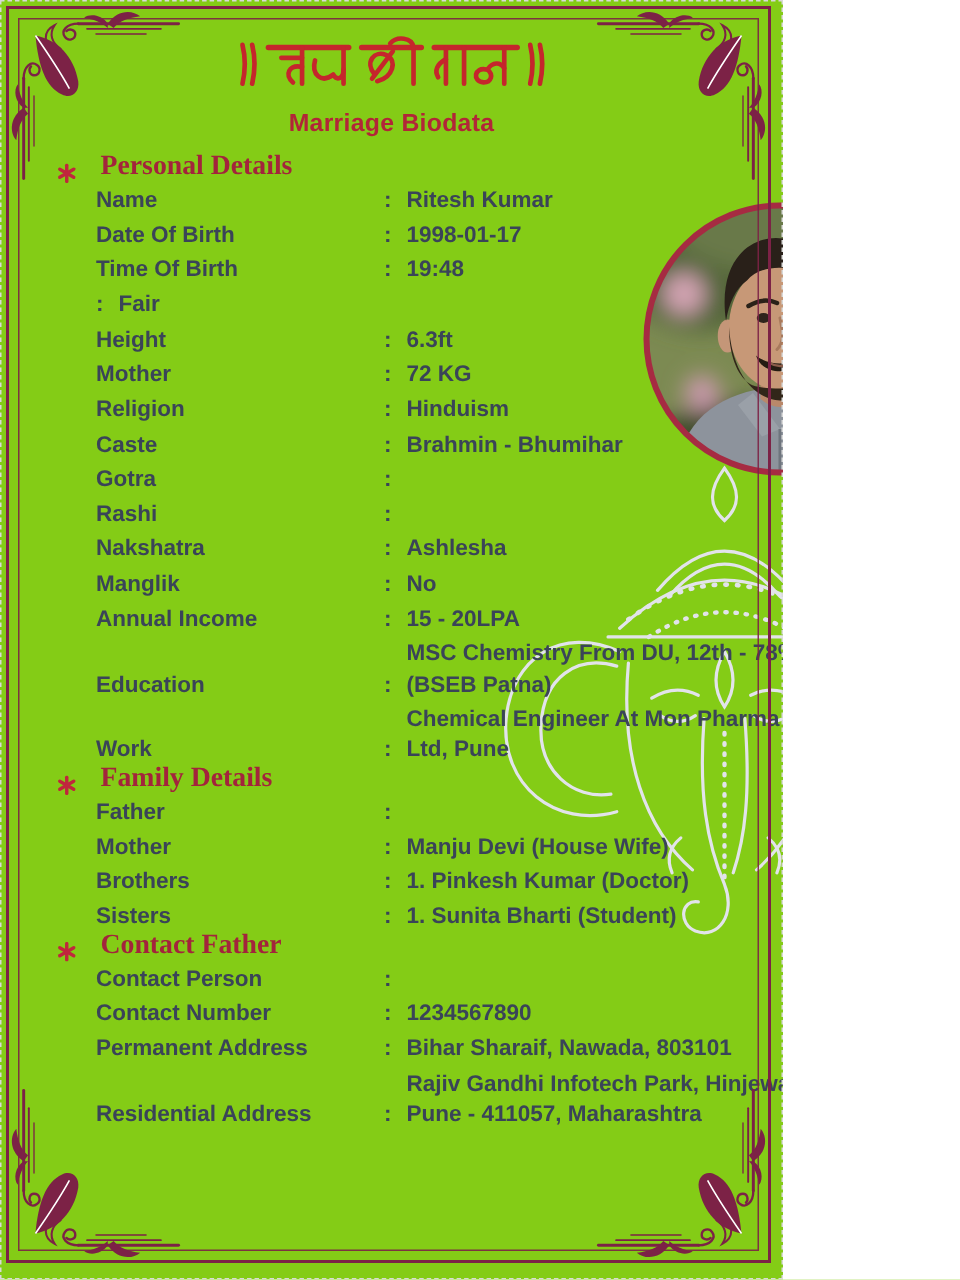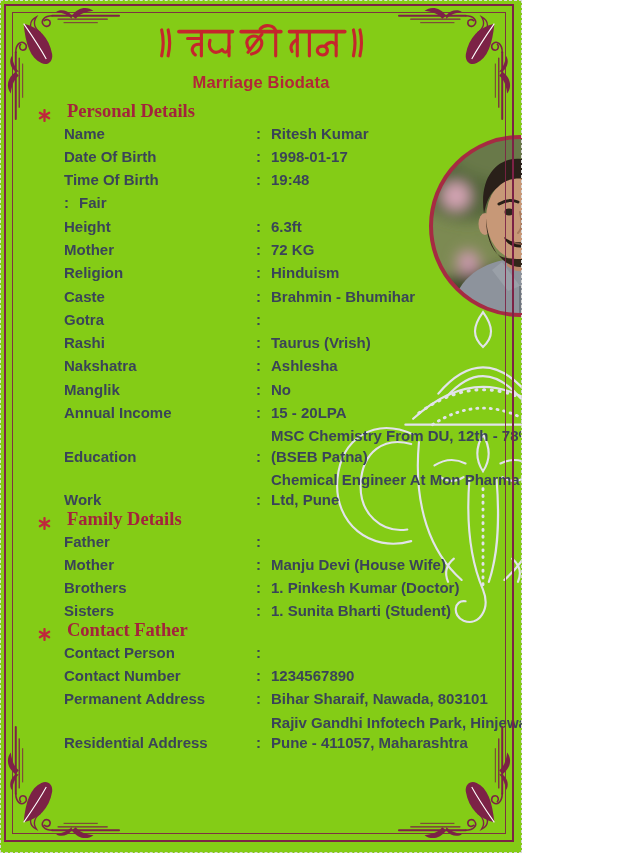--- a/index.html
+++ b/index.html
@@ -322,21 +322,20 @@
           <span class="colon">:</span>
           <span class="val">Brahmin - Bhumihar</span>
         </div>
         <div class="row">
           <span class="lbl">Gotra</span>
           <span class="colon">:</span>
         </div>
         <div class="row">
           <span class="lbl">Rashi</span>
           <span class="colon">:</span>
-          <span class="val">Taurus (Vrish)</span>
         </div>
         <div class="row">
           <span class="lbl">Nakshatra</span>
           <span class="colon">:</span>
           <span class="val">Ashlesha</span>
         </div>
         <div class="row">
           <span class="lbl">Manglik</span>
           <span class="colon">:</span>
           <span class="val">No</span>

